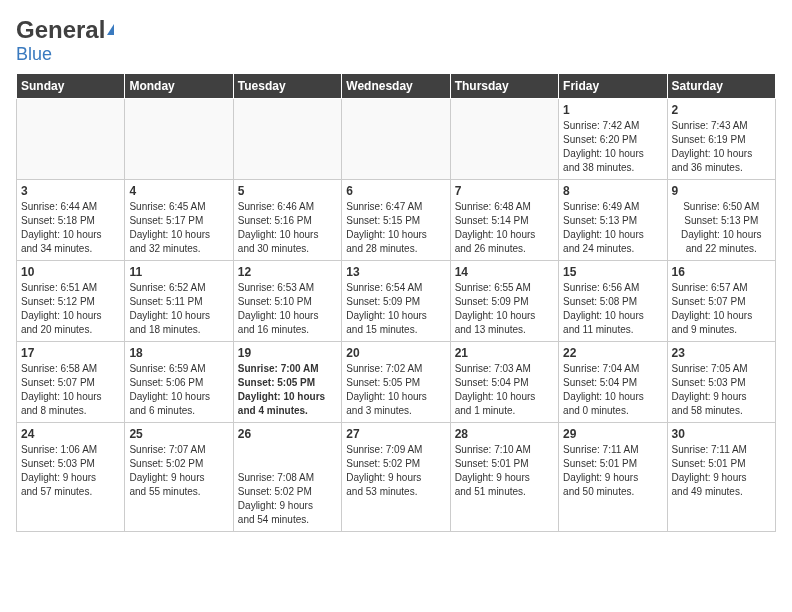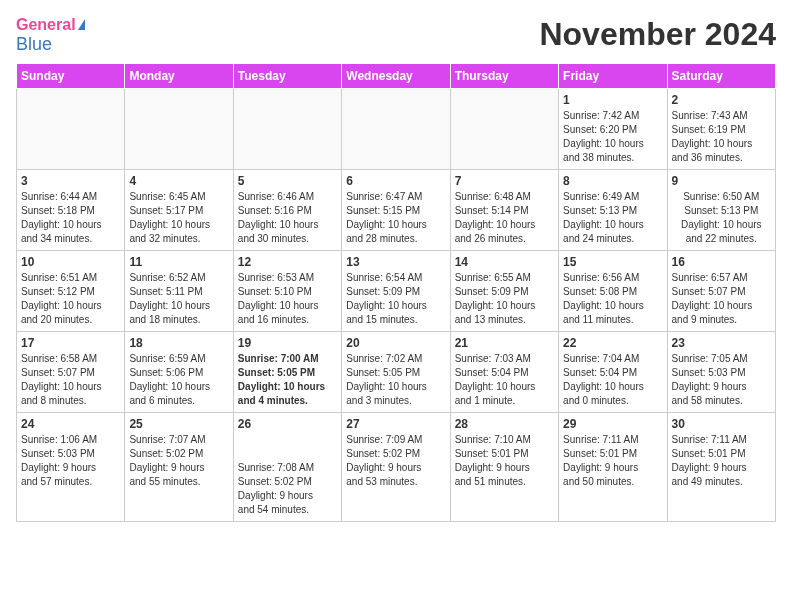--- a/index.html
+++ b/index.html
@@ -15,23 +15,23 @@
       justify-content: space-between;
       align-items: flex-start;
       margin-bottom: 8px;
     }
     .logo {
       display: flex;
       flex-direction: column;
       align-items: flex-start;
     }
     .logo-general {
-      font-size: 16px;
+      font-size: 24px;
       font-weight: bold;
-      color: #ec4899;
+      color: #404040;
     }
     .logo-blue {
       font-size: 18px;
       font-weight: normal;
       color: #3a7abf;
     }
     .logo-row {
       display: flex;
       align-items: center;
     }
@@ -46,21 +46,21 @@
     .location-title {
       font-size: 15px;
       color: #333;
     }
     .calendar-table {
       width: 100%;
       border-collapse: collapse;
       table-layout: fixed;
     }
     .calendar-table th {
-      background: #d946ef;
+      background: #404040;
       color: #fff;
       padding: 5px 4px;
       font-size: 12px;
       font-weight: bold;
       text-align: left;
       border: 1px solid #fff;
     }
     .calendar-table td {
       border: 1px solid #ccc;
       vertical-align: top;
@@ -90,21 +90,20 @@
 
 <div class="header-section">
   <div class="logo">
     <div class="logo-row">
       <span class="logo-general">General</span>
       <span style="display:inline-block;width:0;height:0;border-left:7px solid transparent;border-bottom:11px solid #3a7abf;margin-left:2px;margin-bottom:2px;"></span>
     </div>
     <span class="logo-blue">Blue</span>
   </div>
   <div class="title-section">
-    <div class="month-title">November 2024</div>
   </div>
 </div>
 
 <table class="calendar-table">
   <thead>
     <tr>
     <th>Sunday</th>
         <th>Monday</th>
         <th>Tuesday</th>
         <th>Wednesday</th>

